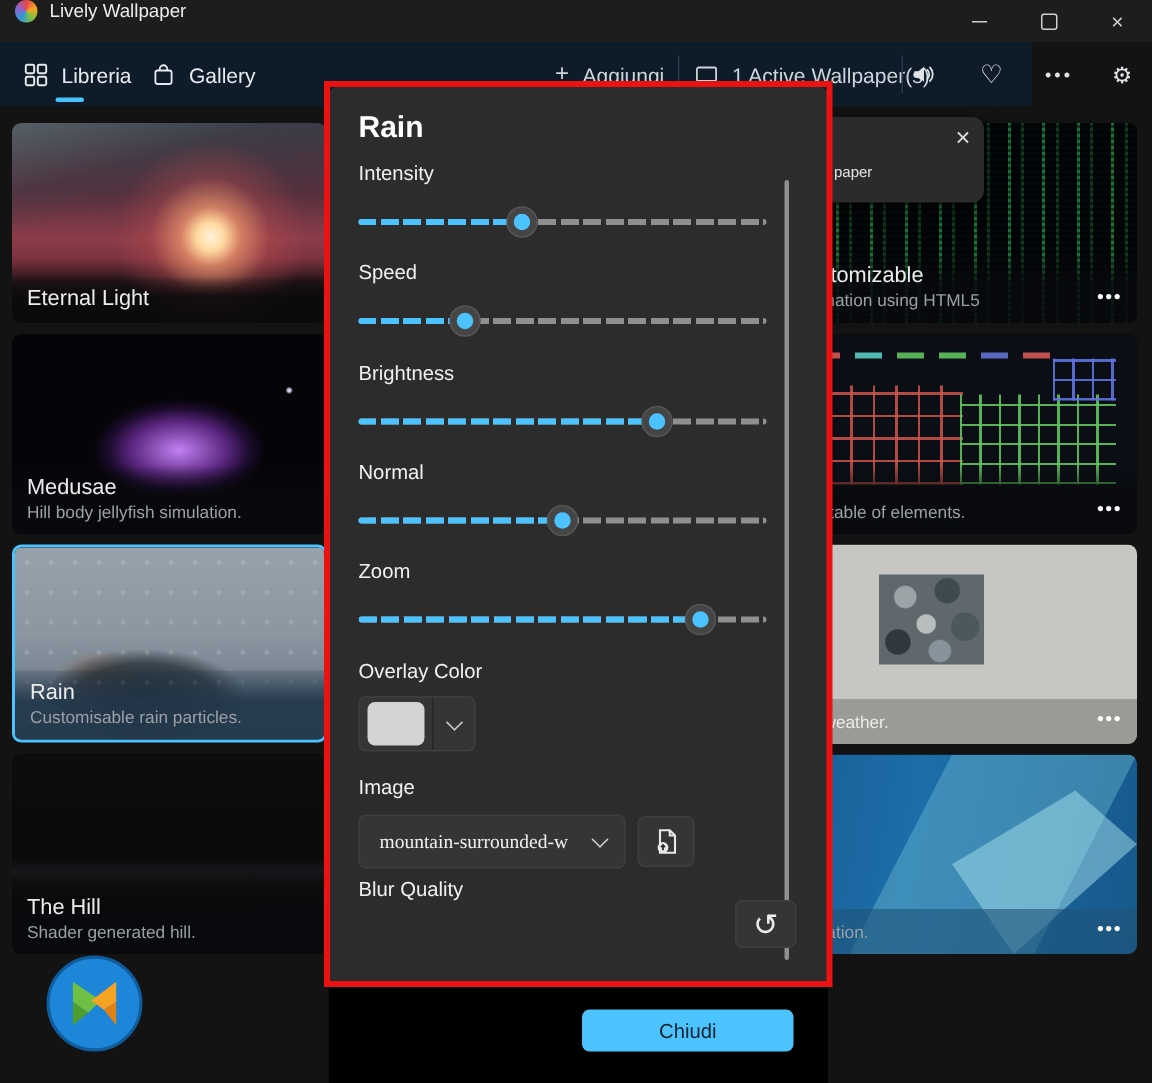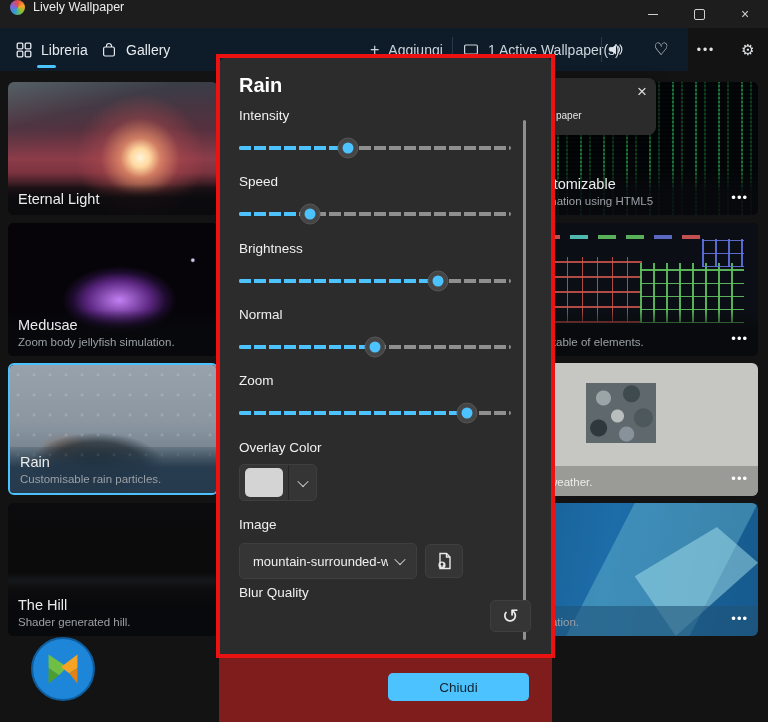--- a/index.html
+++ b/index.html
@@ -118,27 +118,27 @@
     width:21px;height:21px;border-radius:50%;background:#454545;border:1px solid #565656;box-sizing:border-box;}
   .slider .thumb::after{content:"";position:absolute;inset:4px;border-radius:50%;background:var(--accent);}
   .dlg-scrollbar{position:absolute;right:26px;top:63px;width:3px;height:520px;border-radius:2px;background:#8f8f8f;}
   .color-split{position:absolute;left:20px;top:407px;width:78px;height:37px;background:#353535;border:1px solid #3f3f3f;
     border-radius:5px;display:flex;align-items:center;box-sizing:border-box;}
   .color-swatch{width:38px;height:29px;border-radius:5px;margin-left:5px;}
   .color-split .split-div{width:1px;height:100%;background:#262626;margin-left:5px;}
   .chev{width:7px;height:7px;border-right:1.5px solid #cdcdcd;border-bottom:1.5px solid #cdcdcd;transform:rotate(45deg) translate(-1px,-1px);}
   .color-chev{margin:0 auto;}
   .dropdown{position:absolute;left:20px;top:486px;width:178px;height:36px;background:#353535;border:1px solid #3f3f3f;
-    border-radius:5px;display:flex;align-items:center;box-sizing:border-box;color:#f0f0f0;font-size:13px;}
+    border-radius:5px;display:flex;align-items:center;box-sizing:border-box;color:#f0f0f0;font-size:13px;font-family:Liberation Serif, serif;}
   .dropdown .dd-text{margin-left:13px;white-space:nowrap;overflow:hidden;max-width:135px;}
   .dropdown .chev{margin-left:auto;margin-right:12px;}
   .icon-btn{position:absolute;background:#353535;border:1px solid #3f3f3f;border-radius:5px;display:flex;align-items:center;justify-content:center;box-sizing:border-box;}
   .upload-btn{left:206px;top:487px;width:38px;height:34px;}
   .reset-btn{left:271px;top:543px;width:41px;height:32px;color:#ececec;font-size:20px;}
-  .dialog-footer{position:absolute;left:0;top:598px;width:100%;height:67px;background:#7f1d1d;border-top:1px solid #181818;box-sizing:border-box;}
+  .dialog-footer{position:absolute;left:0;top:598px;width:100%;height:67px;background:#000000;border-top:1px solid #181818;box-sizing:border-box;}
   .close-btn{position:absolute;left:169px;top:17px;width:141px;height:28px;background:var(--accent);
     border:none;border-radius:5px;font-size:13.5px;color:#10232e;font-family:inherit;display:flex;align-items:center;justify-content:center;}
   
   .annotation{position:absolute;left:216px;top:54px;width:331px;height:596px;border:4px solid var(--annot);z-index:30;pointer-events:none;}
   
   .lively-logo{position:absolute;left:30px;top:636px;width:66px;height:66px;}
 </style>
 </head>
 <body>
 
@@ -215,21 +215,21 @@
 <div class="card" style="left:8px;top:82px;">
   <div class="card-img img-eternal"></div>
   <div class="card-caption">
     <div class="card-title">Eternal Light</div>
   </div>
 </div>
 <div class="card" style="left:8px;top:223px;">
   <div class="card-img img-medusae"></div>
   <div class="card-caption">
     <div class="card-title">Medusae</div>
-    <div class="card-sub">Zoom body jellyfish simulation.</div>
+    <div class="card-sub">Hill body jellyfish simulation.</div>
   </div>
 </div>
 <div class="card selected" style="left:8px;top:363px;height:132px;">
   <div class="card-img img-rain"></div>
   <div class="card-caption">
     <div class="card-title">Rain</div>
     <div class="card-sub">Customisable rain particles.</div>
   </div>
 </div>
 <div class="card" style="left:8px;top:503px;">

